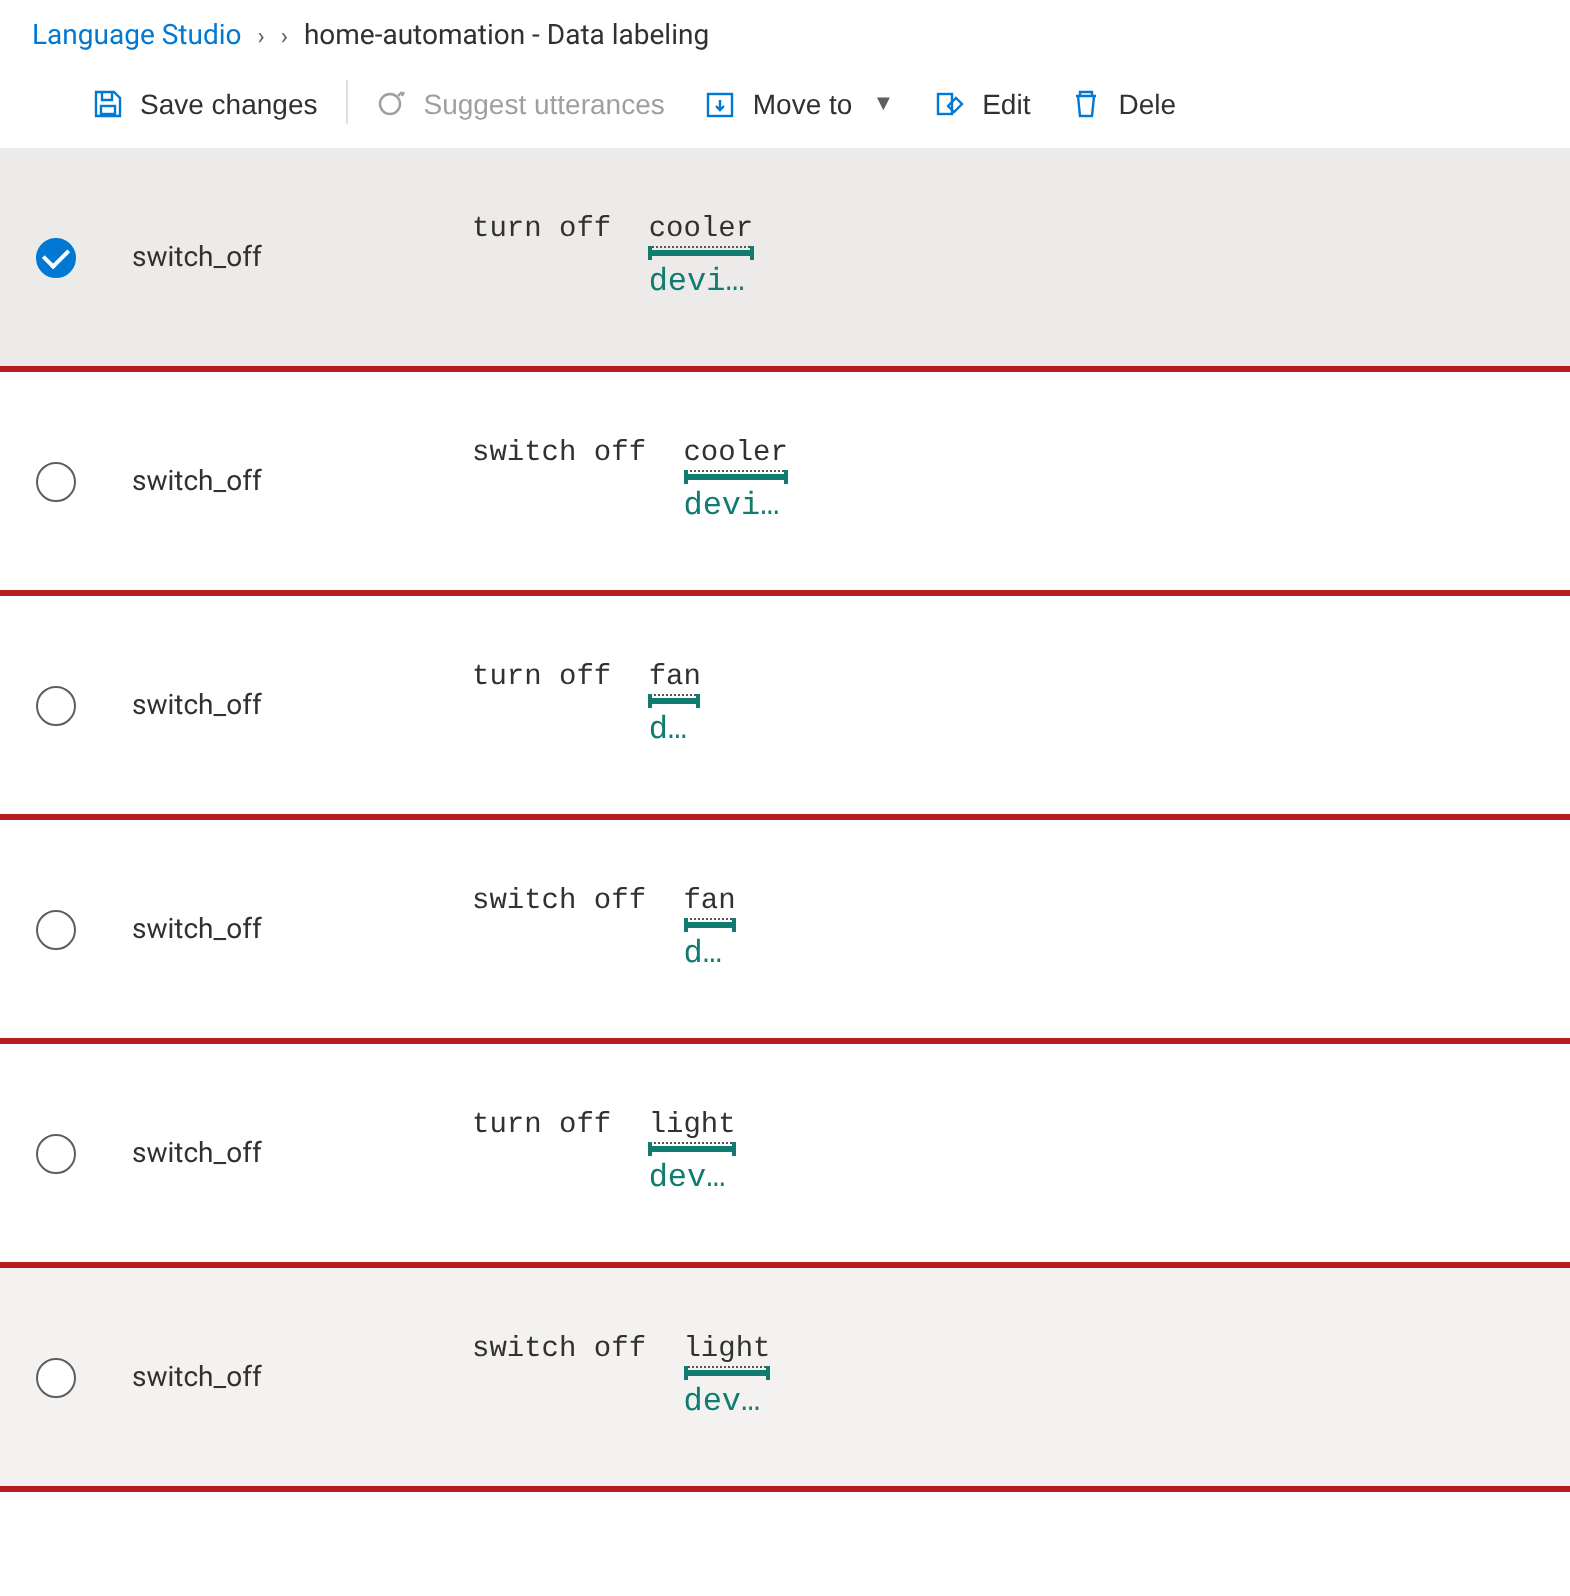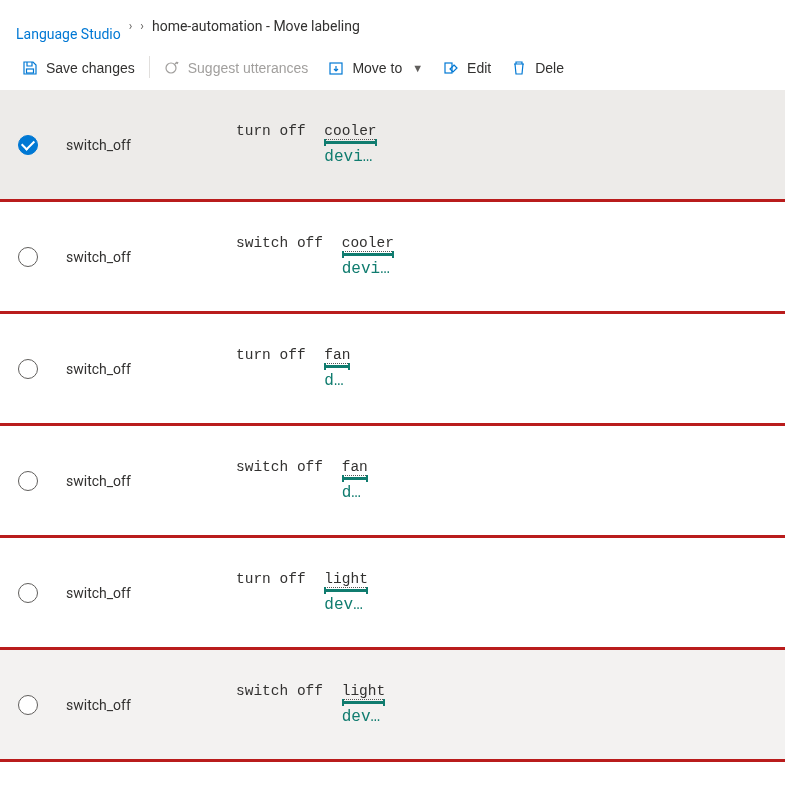--- a/index.html
+++ b/index.html
@@ -12,28 +12,29 @@
     width: 785px;
     overflow: hidden;
   }
   .breadcrumb {
     display: flex;
     align-items: center;
     gap: 8px;
     padding: 10px 16px 8px 16px;
     font-size: 14px;
   }
-  .breadcrumb a { color: #0078d4; text-decoration: none; cursor: pointer; margin-top: 16px; }
+  .breadcrumb a { color: #0078d4; text-decoration: none; cursor: pointer; }
   .breadcrumb .chev { color: #605e5c; font-size: 12px; }
   .breadcrumb .current { color: #323130; }
   .toolbar {
     display: flex;
     align-items: flex-start;
     gap: 0;
     padding: 6px 12px 10px 12px;
+    margin-left: 24px;
   }
   .tb-btn {
     display: inline-flex;
     align-items: center;
     gap: 8px;
     padding: 4px 10px;
     cursor: pointer;
     color: #323130;
     font-size: 14px;
     border: none;
@@ -120,21 +121,21 @@
   }
   .ent-wrap { display: inline-flex; flex-direction: column; margin-left: 10px; }
 </style>
 </head>
 <body>
 
 <div class="breadcrumb">
   <a>Language Studio</a>
   <span class="chev">›</span>
   <span class="chev">›</span>
-  <span class="current">home-automation - Move labeling</span>
+  <span class="current">home-automation - Data labeling</span>
 </div>
 
 <div class="toolbar">
   <button class="tb-btn">
     <span class="icon">
       <svg viewBox="0 0 16 16" fill="none" stroke="#0078d4" stroke-width="1.2">
         <path d="M2 2h9l3 3v9H2z"></path>
           <path d="M5 2v4h5V2"></path>
           <rect x="4.5" y="9" width="7" height="4"></rect>
       </svg>

